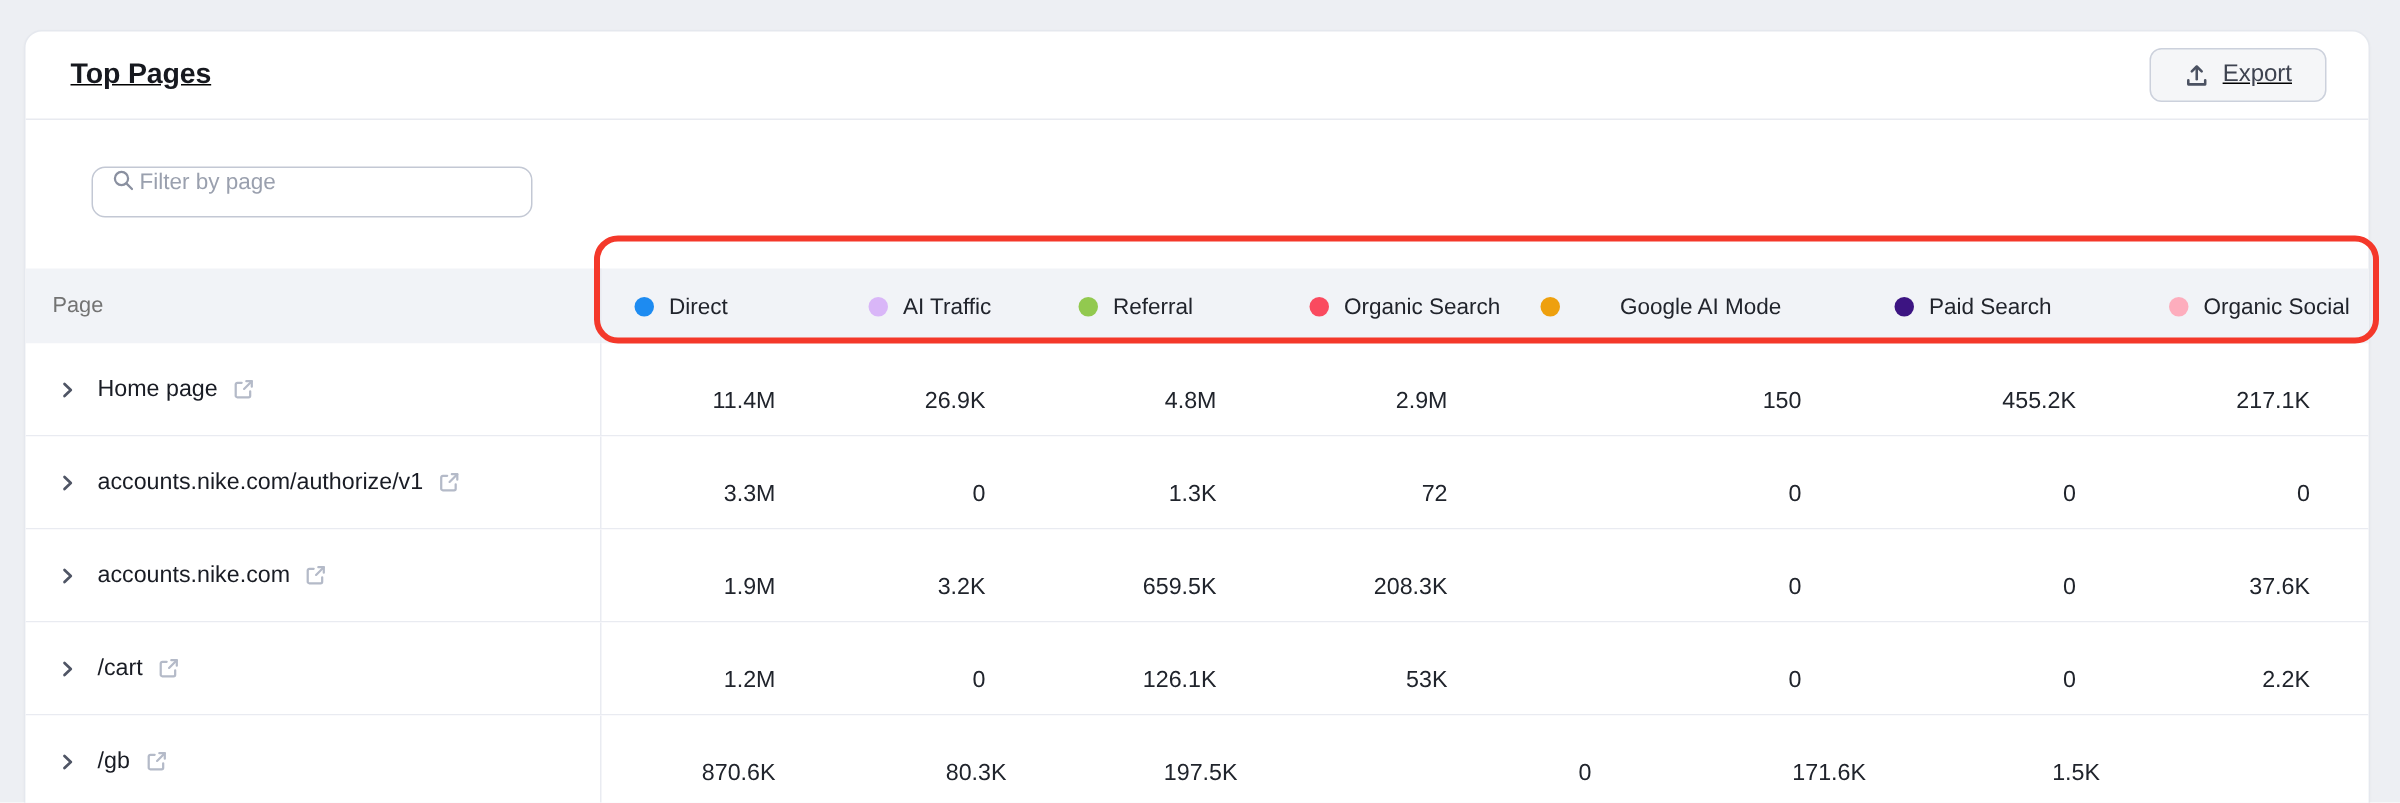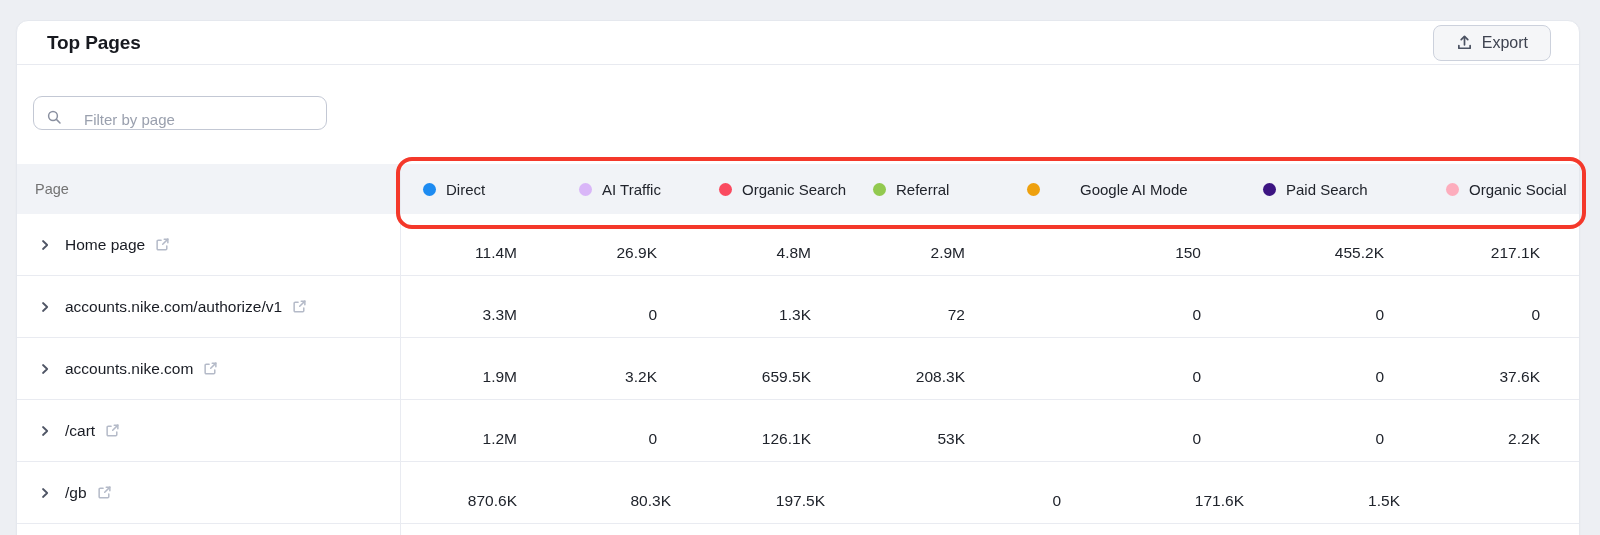--- a/index.html
+++ b/index.html
@@ -10,36 +10,36 @@
     -webkit-font-smoothing:antialiased;
   }
   .card{
     position:absolute;left:16px;top:20px;width:1564px;height:545px;
     background:#ffffff;border:1px solid #e5e8ee;border-radius:12px;
     box-shadow:0 1px 2px rgba(20,30,60,.04);
     box-sizing:border-box;overflow:hidden;
   }
   
   .card-header{
-    height:44px;display:flex;align-items:center;justify-content:space-between;
-    border-bottom:1px solid #e8eaf0;padding:0 28px 0 30px;box-sizing:border-box;
+    height:59px;display:flex;align-items:center;justify-content:space-between;
+    border-bottom:1px solid #e8eaf0;padding:0 28px 0 30px;box-sizing:border-box;text-decoration:underline;
   }
   .title{font-size:19px;font-weight:700;color:#17191f;letter-spacing:-.1px;}
   .export-btn{
     display:flex;align-items:center;gap:9px;height:36px;padding:0 22px;
     background:#f5f6f8;border:1px solid #ccd1dc;border-radius:8px;
     font-size:16px;color:#3e4350;cursor:pointer;box-sizing:border-box;
   }
   .export-btn svg{display:block;}
   
   .filter-area{height:99px;box-sizing:border-box;position:relative;}
   .filter-box{
-    position:absolute;left:16px;top:31px;width:294px;height:34px;
+    position:absolute;left:44px;top:31px;width:294px;height:34px;
     border:1px solid #c3c8d4;border-radius:9px;background:#fff;
-    display:flex;align-items:flex-end;gap:20px;padding:0 12px;box-sizing:border-box;
+    display:flex;align-items:flex-start;gap:1px;padding:0 12px;box-sizing:border-box;
   }
   .filter-input{
     border:none;outline:none;flex:1;font-size:15px;color:#30343e;background:transparent;
     font-family:"Liberation Sans","DejaVu Sans",sans-serif;min-width:0;
   }
   .filter-input::placeholder{color:#9aa0ae;}
   
   .thead{display:flex;height:50px;background:#f1f3f7;}
   .page-col{width:384px;box-sizing:border-box;border-right:1px solid #e9ebf1;
     display:flex;align-items:center;flex-shrink:0;}
@@ -100,27 +100,27 @@
     <div class="page-col">Page</div>
     <div class="vals">
       <div class="hcell c0">
         <span class="dot" style="background-color: rgb(29, 139, 241);"></span>
         <span>Direct</span>
       </div>
       <div class="hcell c1">
         <span class="dot" style="background-color: rgb(217, 182, 248);"></span>
         <span>AI Traffic</span>
       </div>
+      <div class="hcell c2">
+        <span class="dot" style="background-color: rgb(146, 201, 79);"></span>
+        <span>Referral</span>
+      </div>
       <div class="hcell c3">
         <span class="dot" style="background-color: rgb(250, 74, 95);"></span>
         <span>Organic Search</span>
-      </div>
-      <div class="hcell c2">
-        <span class="dot" style="background-color: rgb(146, 201, 79);"></span>
-        <span>Referral</span>
       </div>
       <div class="hcell c4">
         <span class="dot" style="background-color: rgb(238, 160, 14);"></span>
         <span>Google AI Mode</span>
       </div>
       <div class="hcell c5">
         <span class="dot" style="background-color: rgb(60, 20, 130);"></span>
         <span>Paid Search</span>
       </div>
       <div class="hcell c6">

